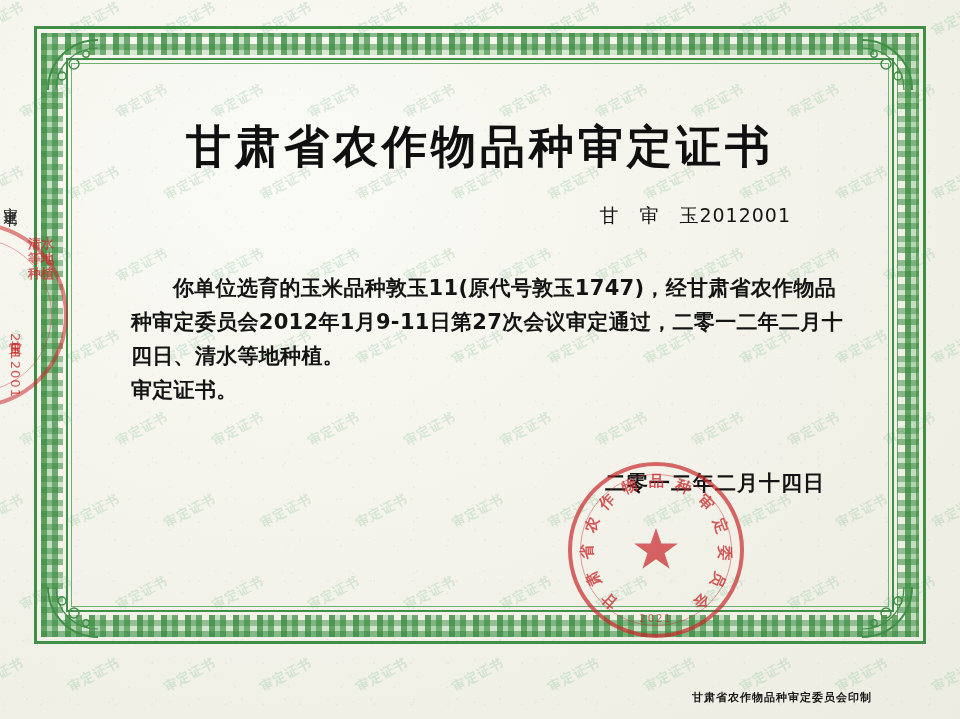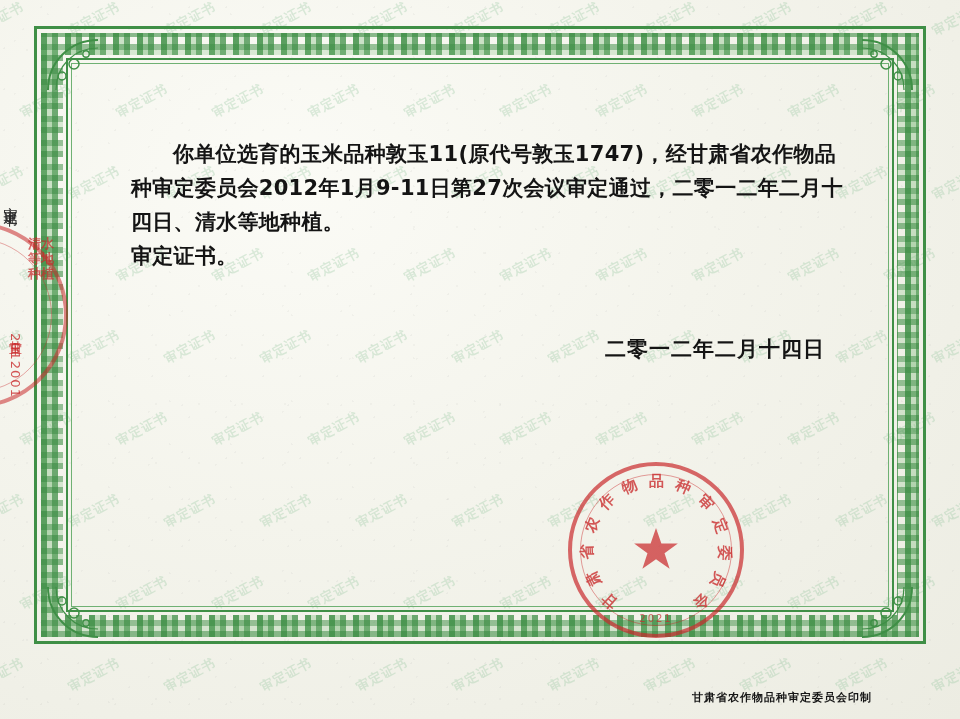--- a/index.html
+++ b/index.html
@@ -432,21 +432,23 @@
 
   <div class="seal-edge">
     <div class="inner"></div>
   </div>
   <div class="seal-edge-text">清水等地种植</div>
   <div class="edge-vertical-text">审定证书</div>
   <div class="edge-vertical-serial">甘审玉2012001</div>
 
   <div class="content">
 
-
+    <div class="doc-title">甘肃省农作物品种审定证书</div>
+
+    <div class="serial-row">甘　审　玉2012001</div>
 
 
     <div class="body-text">
       <p class="indent">你单位选育的玉米品种敦玉11(原代号敦玉1747)，经甘肃省农作物品种审定委员会2012年1月9-11日第27次会议审定通过，二零一二年二月十四日、清水等地种植。</p>
       <p>审定证书。</p>
     </div>
 
     <div class="date-line">二零一二年二月十四日</div>
   </div>
 

